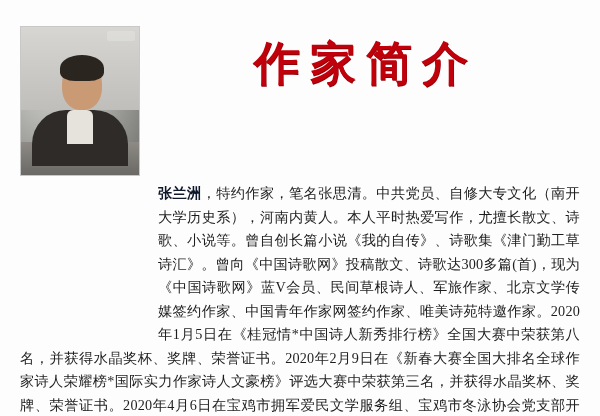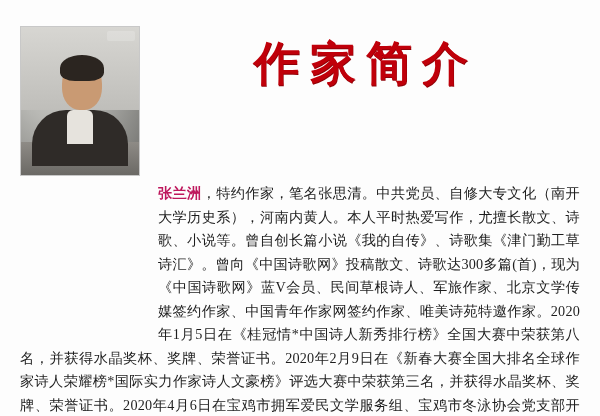--- a/index.html
+++ b/index.html
@@ -126,21 +126,21 @@
   .body-text {
     margin-top: 6px;
     font-family: "Liberation Serif", serif;
     font-size: 14.2px;
     line-height: 23.5px;
     color: #1d1d1d;
     text-align: justify;
     letter-spacing: 0.2px;
   }
   .name-hl {
-    color: #be185d;
+    color: #0f172a;
     font-weight: bold;
   }
   .float-left-spacer {
     float: left;
     width: 138px;
     height: 152px;
   }
   .clear { clear: both; }
 </style>
 </head>

